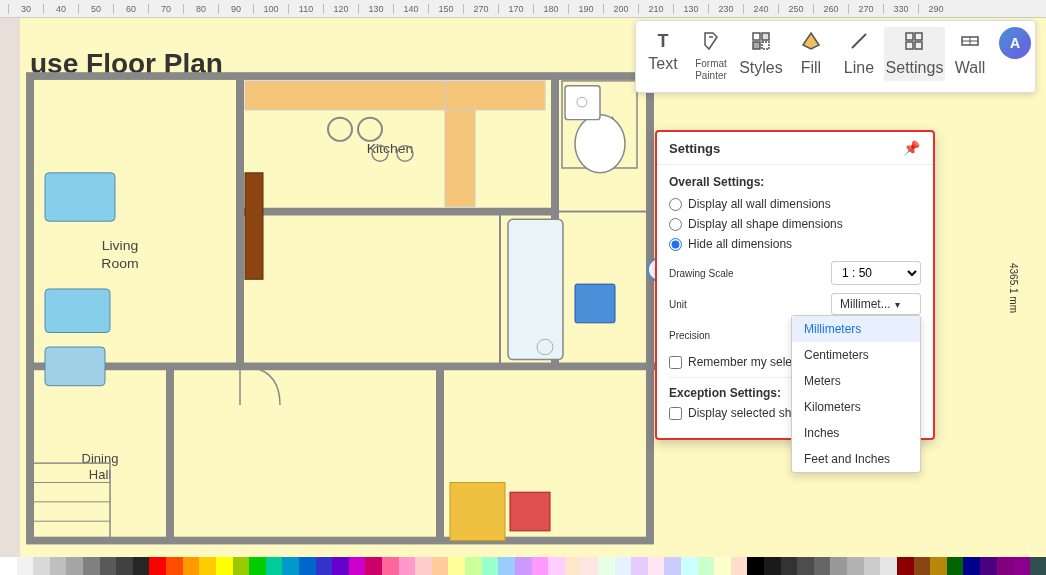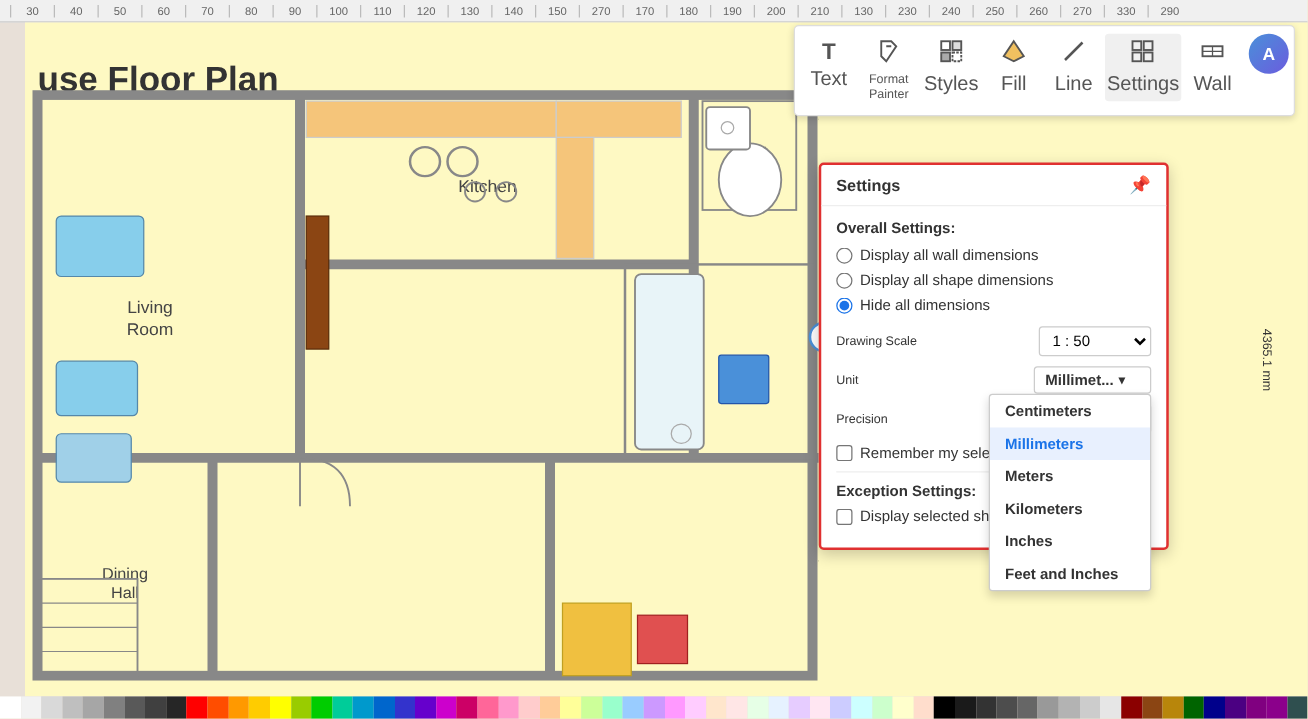--- a/index.html
+++ b/index.html
@@ -173,21 +173,20 @@
       border: 1px solid #ccc;
       border-radius: 3px;
       padding: 3px 6px;
       font-size: 12px;
       background: white;
       min-width: 90px;
     }
     .unit-select-wrapper {
       position: relative;
       display: inline-block;
-      font-weight: bold;
     }
     .unit-select-btn {
       border: 1px solid #ccc;
       border-radius: 3px;
       padding: 3px 20px 3px 8px;
       font-size: 12px;
       background: white;
       min-width: 90px;
       cursor: pointer;
       display: flex;
@@ -489,22 +488,22 @@
       </select>
     </div>
 
     <div class="form-row">
       <span class="form-label">Unit</span>
       <div class="unit-select-wrapper">
         <div class="unit-select-btn">
           <span>Millimet...</span>
         </div>
         <div class="dropdown-menu">
+          <div class="dropdown-item selected">Millimeters</div>
           <div class="dropdown-item">Centimeters</div>
-          <div class="dropdown-item selected">Millimeters</div>
           <div class="dropdown-item">Meters</div>
           <div class="dropdown-item">Kilometers</div>
           <div class="dropdown-item">Inches</div>
           <div class="dropdown-item">Feet and Inches</div>
         </div>
       </div>
     </div>
 
     <div class="form-row">
       <span class="form-label">Precision</span>

